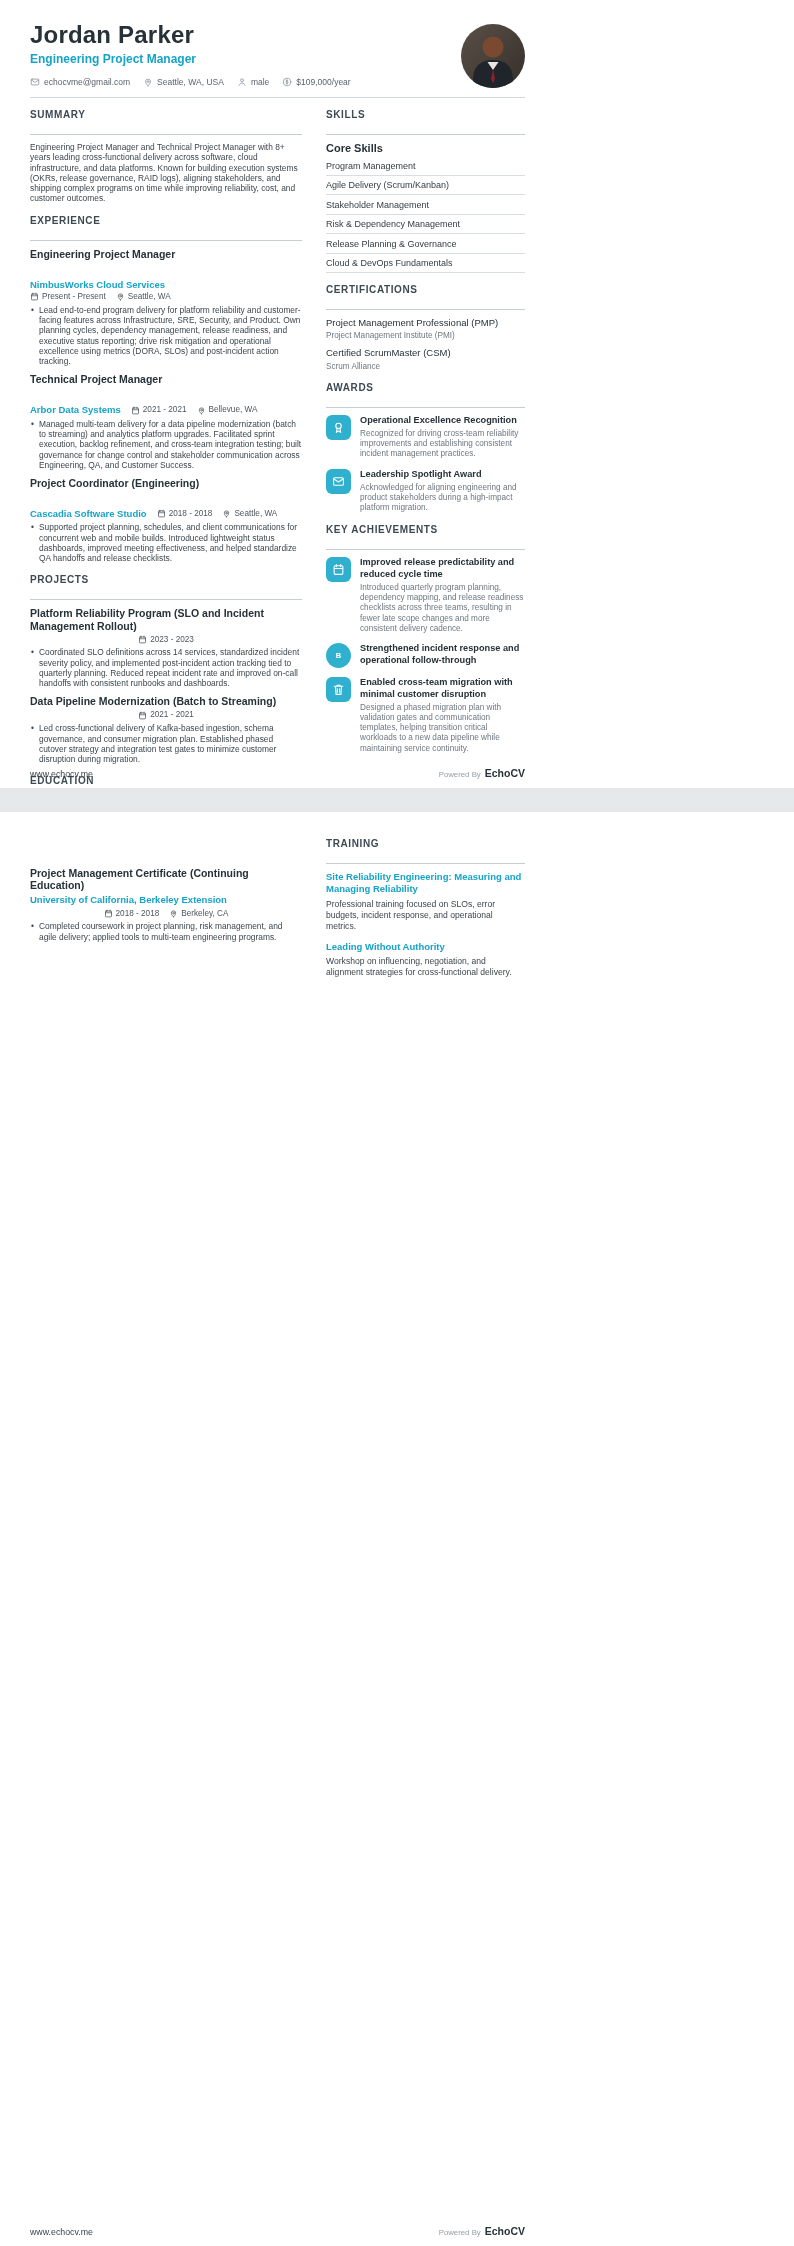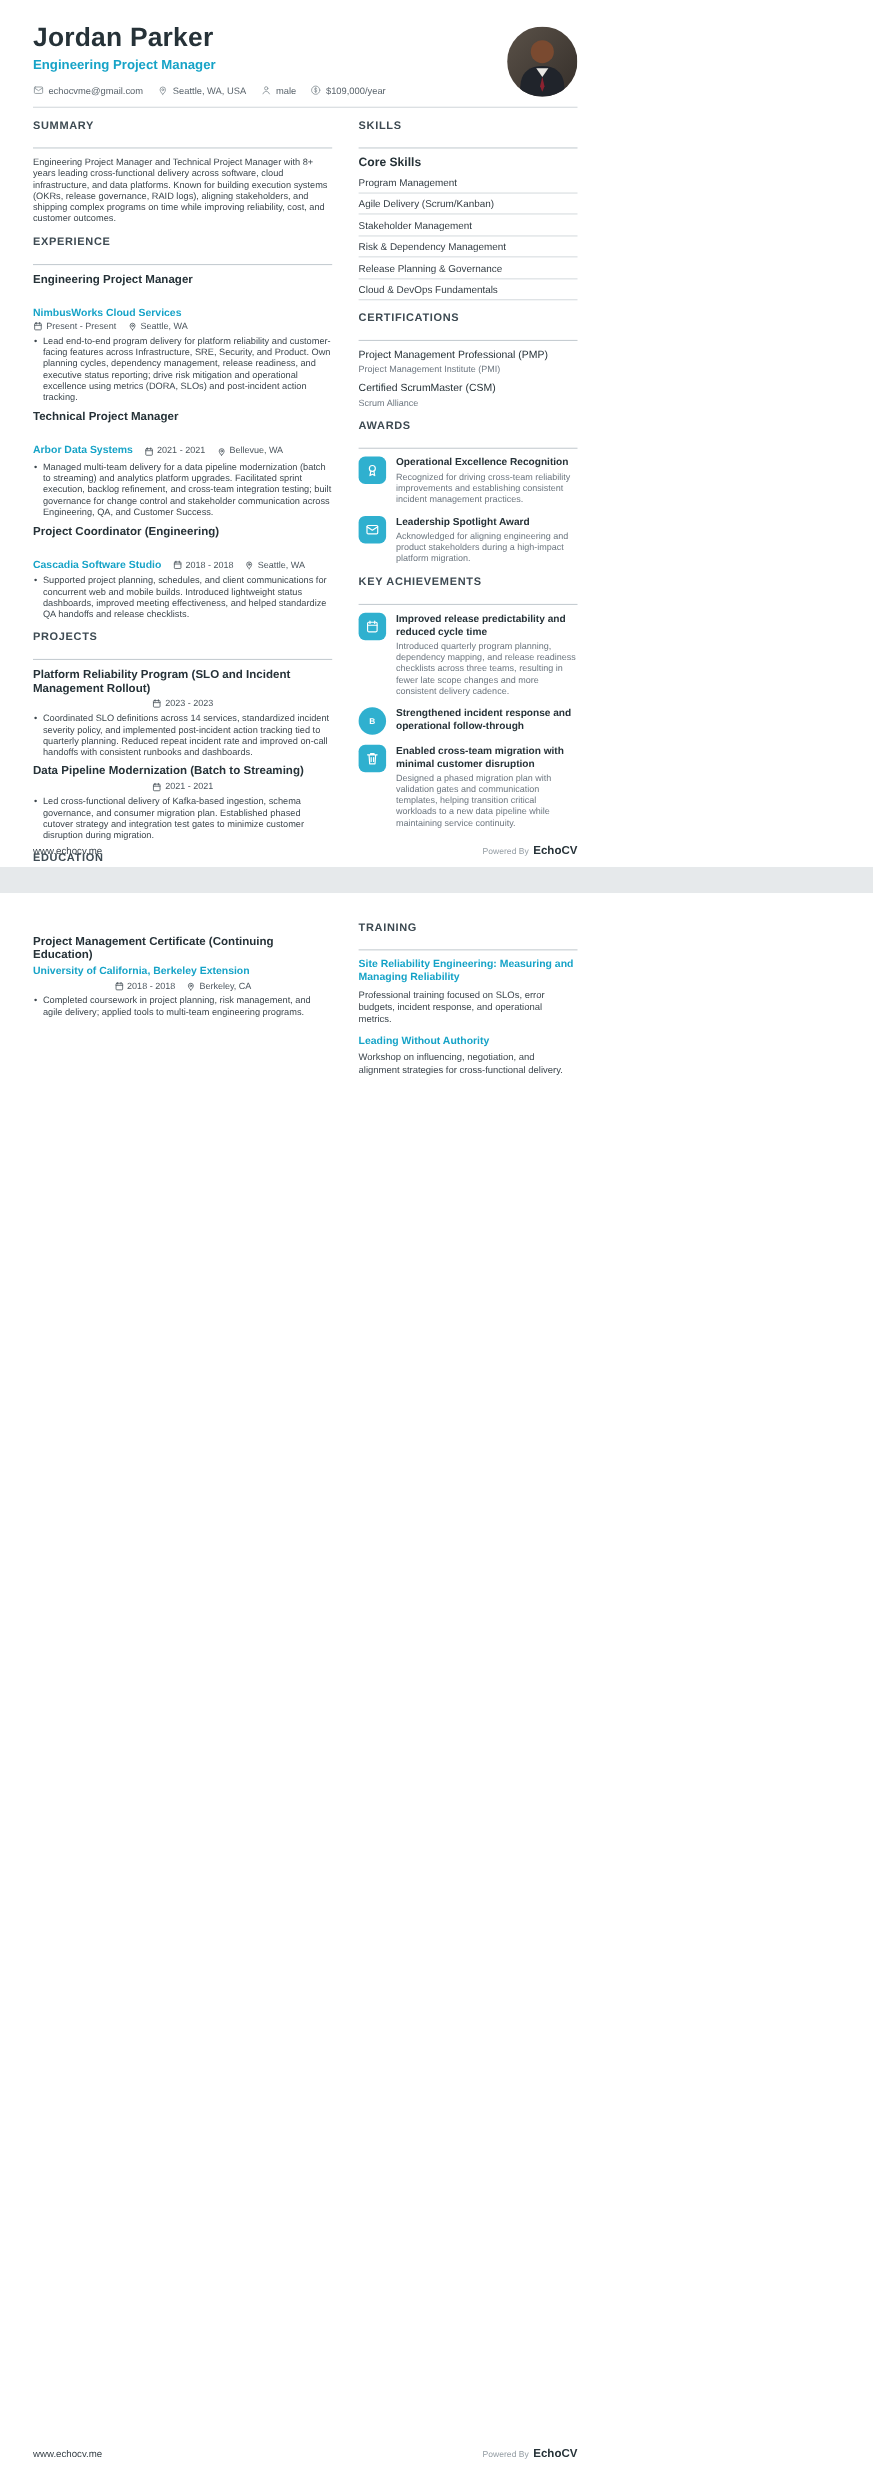--- a/index.html
+++ b/index.html
@@ -77,21 +77,21 @@
   .training-desc{font-size:8.6px;color:var(--body);line-height:1.28;margin-top:3px;}
 
   
   .footer{position:absolute;left:30px;width:495px;bottom:9px;display:flex;justify-content:space-between;align-items:baseline;}
   .site{font-size:8.8px;color:#39434a;}
   .powered{display:flex;align-items:baseline;gap:4px;}
   .powered-label{font-size:7.8px;color:#949da4;}
   .brand{font-size:10.5px;font-weight:700;color:var(--ink);}
 
   .pt{padding-top:15px;}
-  .mt{margin-top:13px;}
+  .mt{margin-top:30px;}
 </style>
 </head>
 <body>
 
 <div class="page page1">
   <div class="content">
 
     <div class="header">
       <div>
         <h1 class="name">Jordan Parker</h1>

